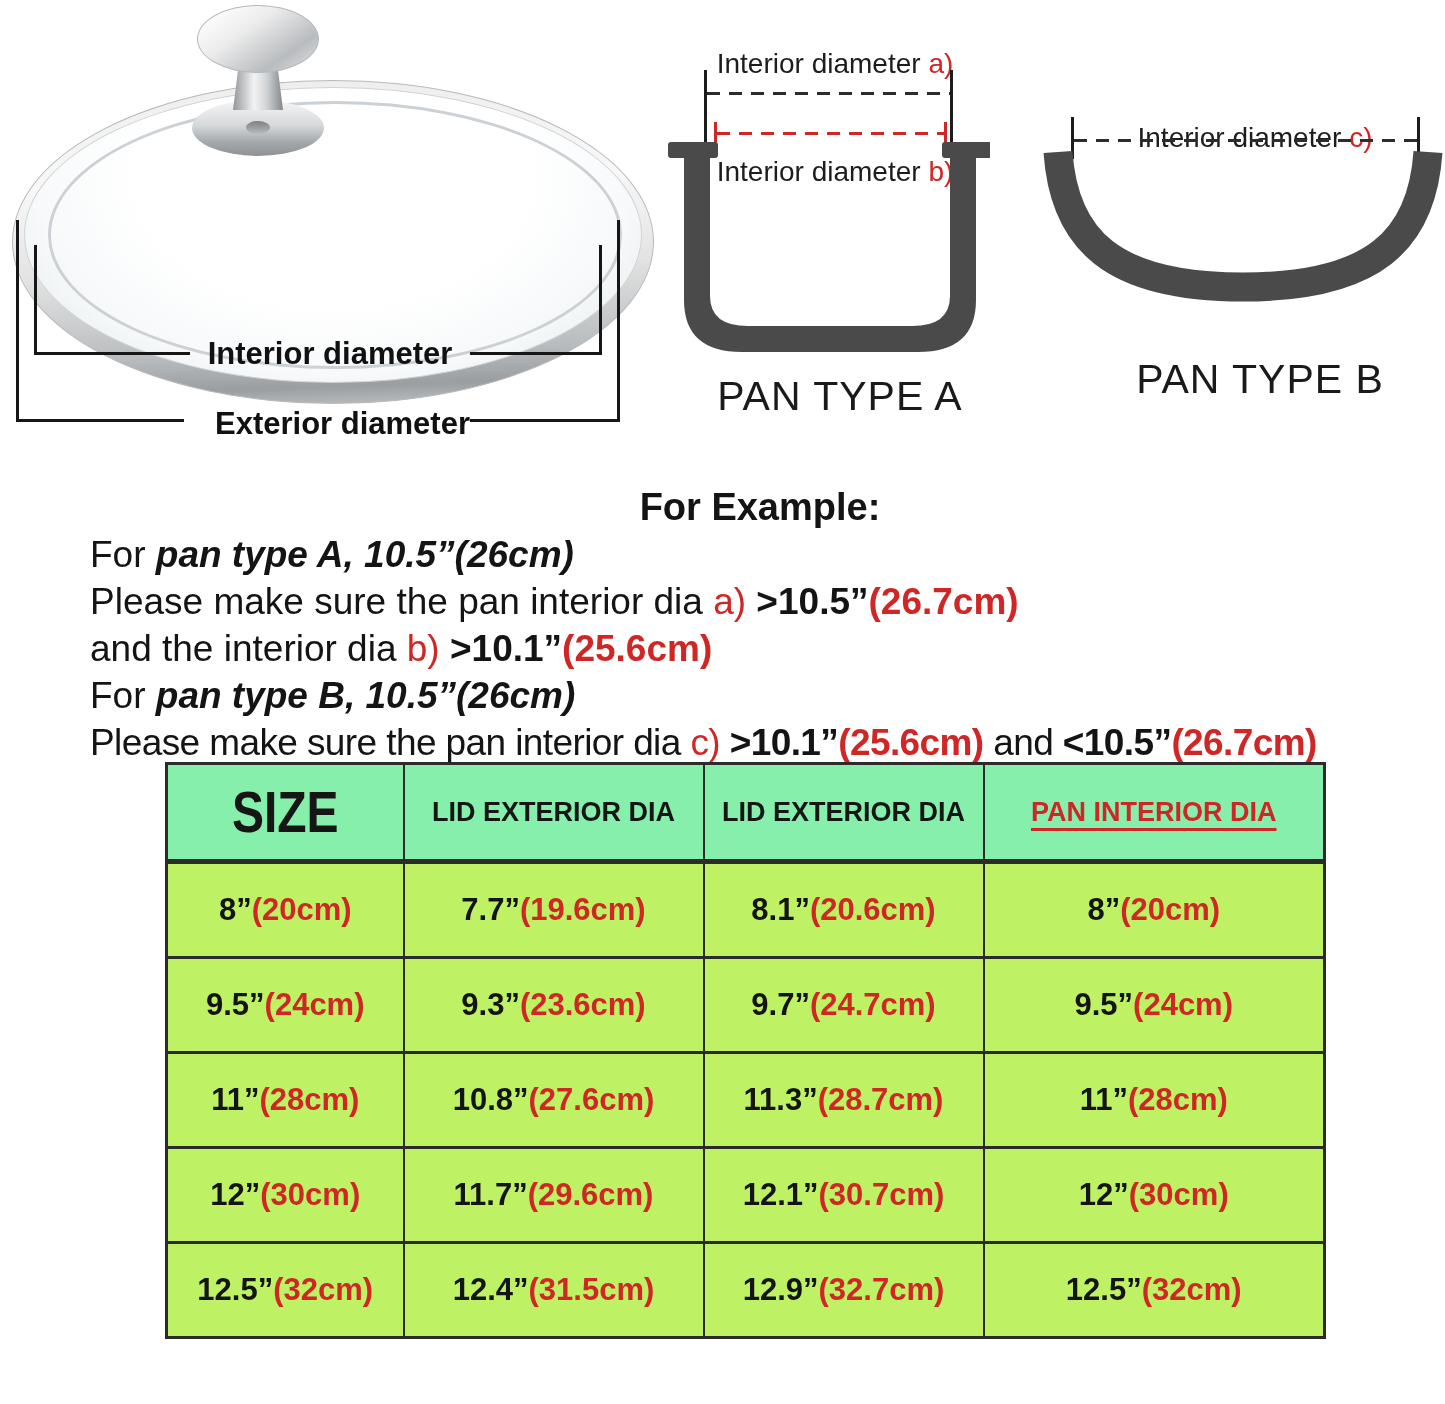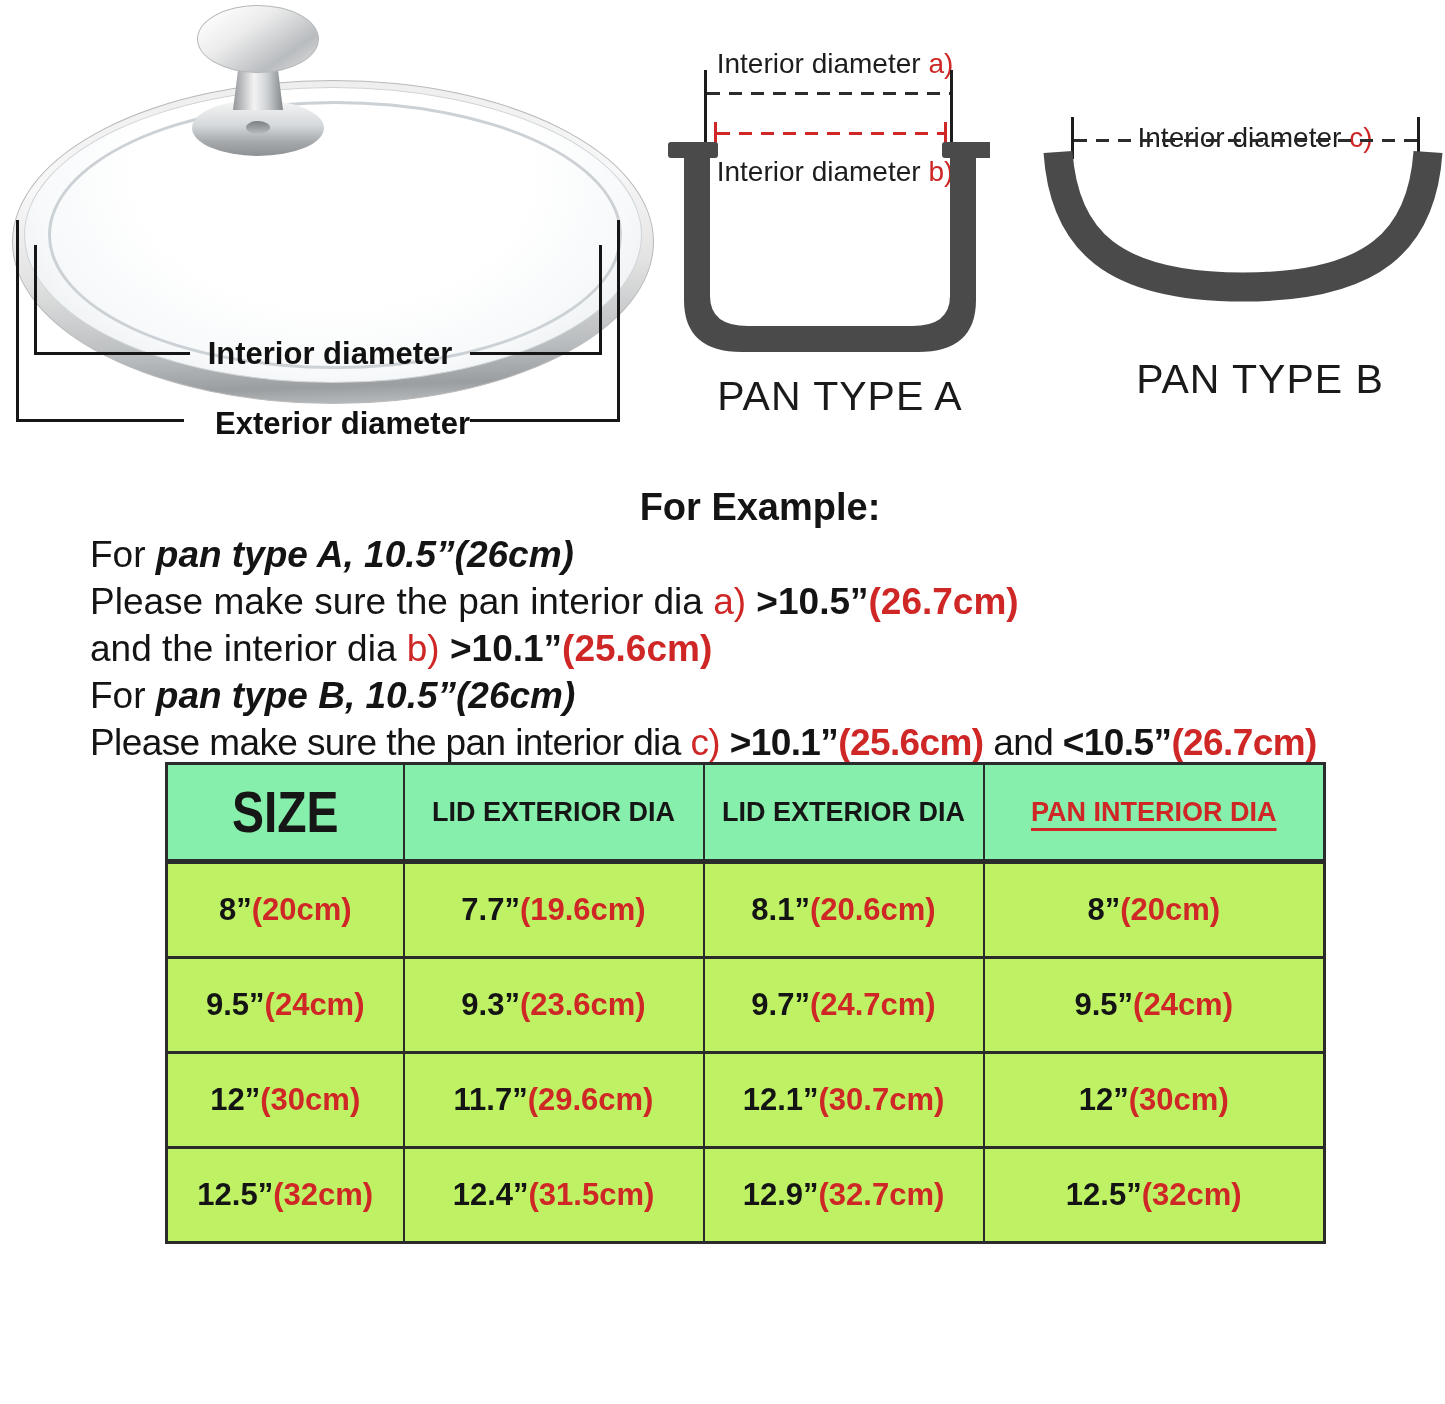--- a/index.html
+++ b/index.html
@@ -180,20 +180,26 @@
           <td><span>8.1”</span><span class="cell-cm">(20.6cm)</span></td>
           <td><span>8”</span><span class="cell-cm">(20cm)</span></td>
         </tr>
         <tr>
           <td><span>9.5”</span><span class="cell-cm">(24cm)</span></td>
           <td><span>9.3”</span><span class="cell-cm">(23.6cm)</span></td>
           <td><span>9.7”</span><span class="cell-cm">(24.7cm)</span></td>
           <td><span>9.5”</span><span class="cell-cm">(24cm)</span></td>
         </tr>
         <tr>
+          <td><span>11”</span><span class="cell-cm">(28cm)</span></td>
+          <td><span>10.8”</span><span class="cell-cm">(27.6cm)</span></td>
+          <td><span>11.3”</span><span class="cell-cm">(28.7cm)</span></td>
+          <td><span>11”</span><span class="cell-cm">(28cm)</span></td>
+        </tr>
+        <tr>
           <td><span>12”</span><span class="cell-cm">(30cm)</span></td>
           <td><span>11.7”</span><span class="cell-cm">(29.6cm)</span></td>
           <td><span>12.1”</span><span class="cell-cm">(30.7cm)</span></td>
           <td><span>12”</span><span class="cell-cm">(30cm)</span></td>
         </tr>
         <tr>
           <td><span>12.5”</span><span class="cell-cm">(32cm)</span></td>
           <td><span>12.4”</span><span class="cell-cm">(31.5cm)</span></td>
           <td><span>12.9”</span><span class="cell-cm">(32.7cm)</span></td>
           <td><span>12.5”</span><span class="cell-cm">(32cm)</span></td>

